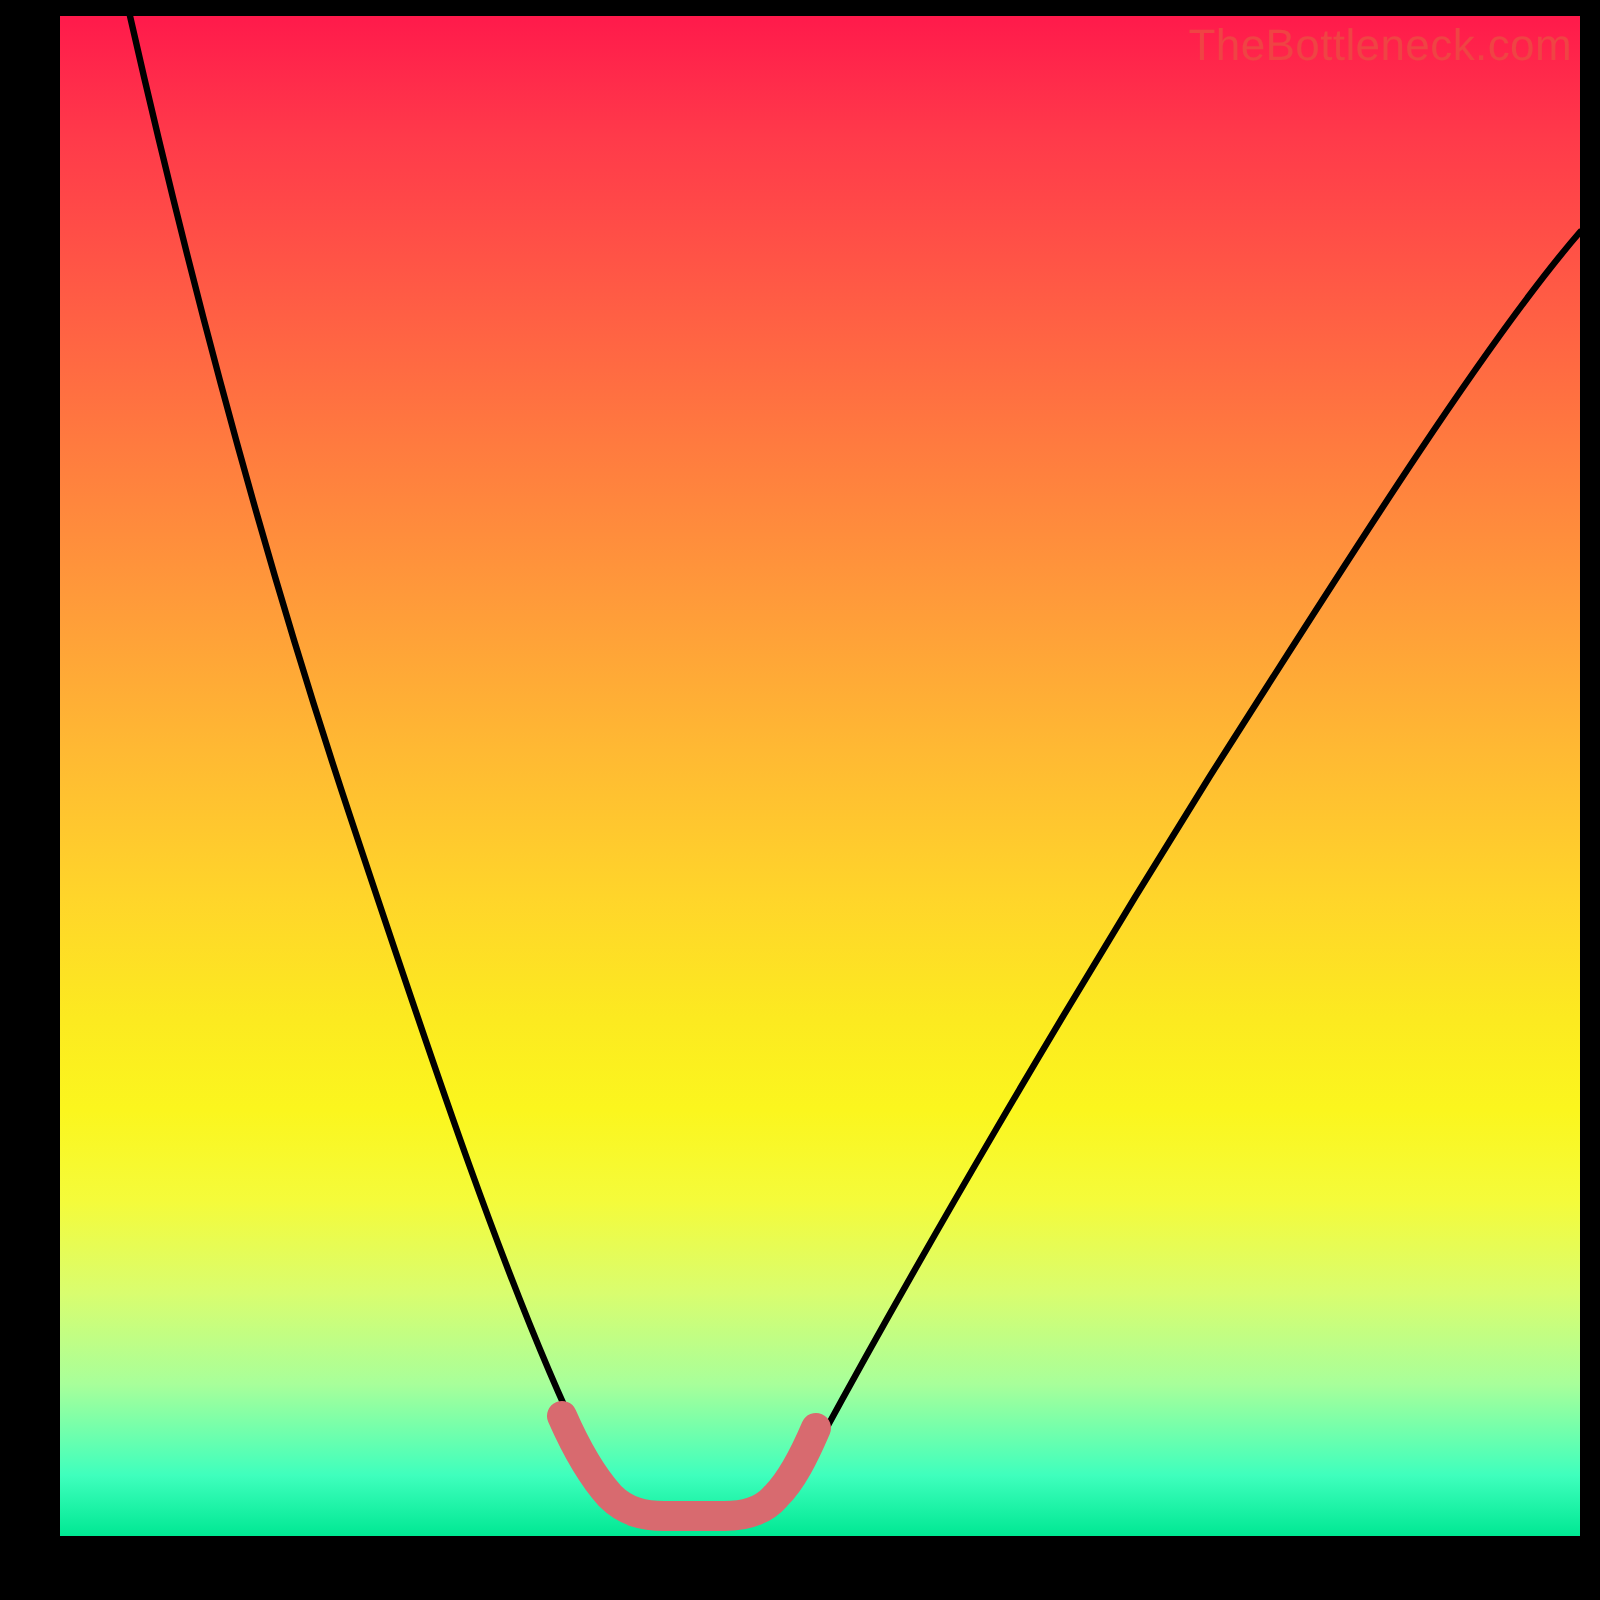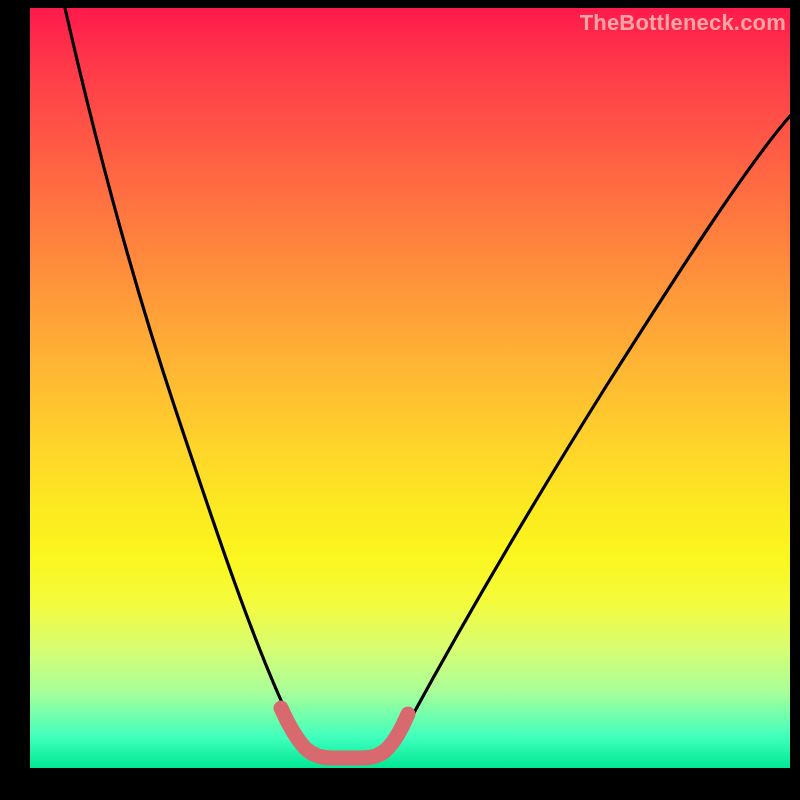--- a/index.html
+++ b/index.html
@@ -31,24 +31,24 @@
       #d9fd6f 84%,
       #a8ff9a 90%,
       #3fffbd 96%,
       #00e893 100%
     );
   }
   .watermark {
     position: absolute;
     top: 10px;
     right: 14px;
-    color: #fca5a5;
+    color: #ef4444;
     font-size: 22px;
     letter-spacing: 0.2px;
-    font-weight: 700;
+    font-weight: 400;
     user-select: none;
   }
   svg.curve {
     position: absolute;
     left: 0;
     top: 0;
     width: 760px;
     height: 760px;
     overflow: visible;
   }

